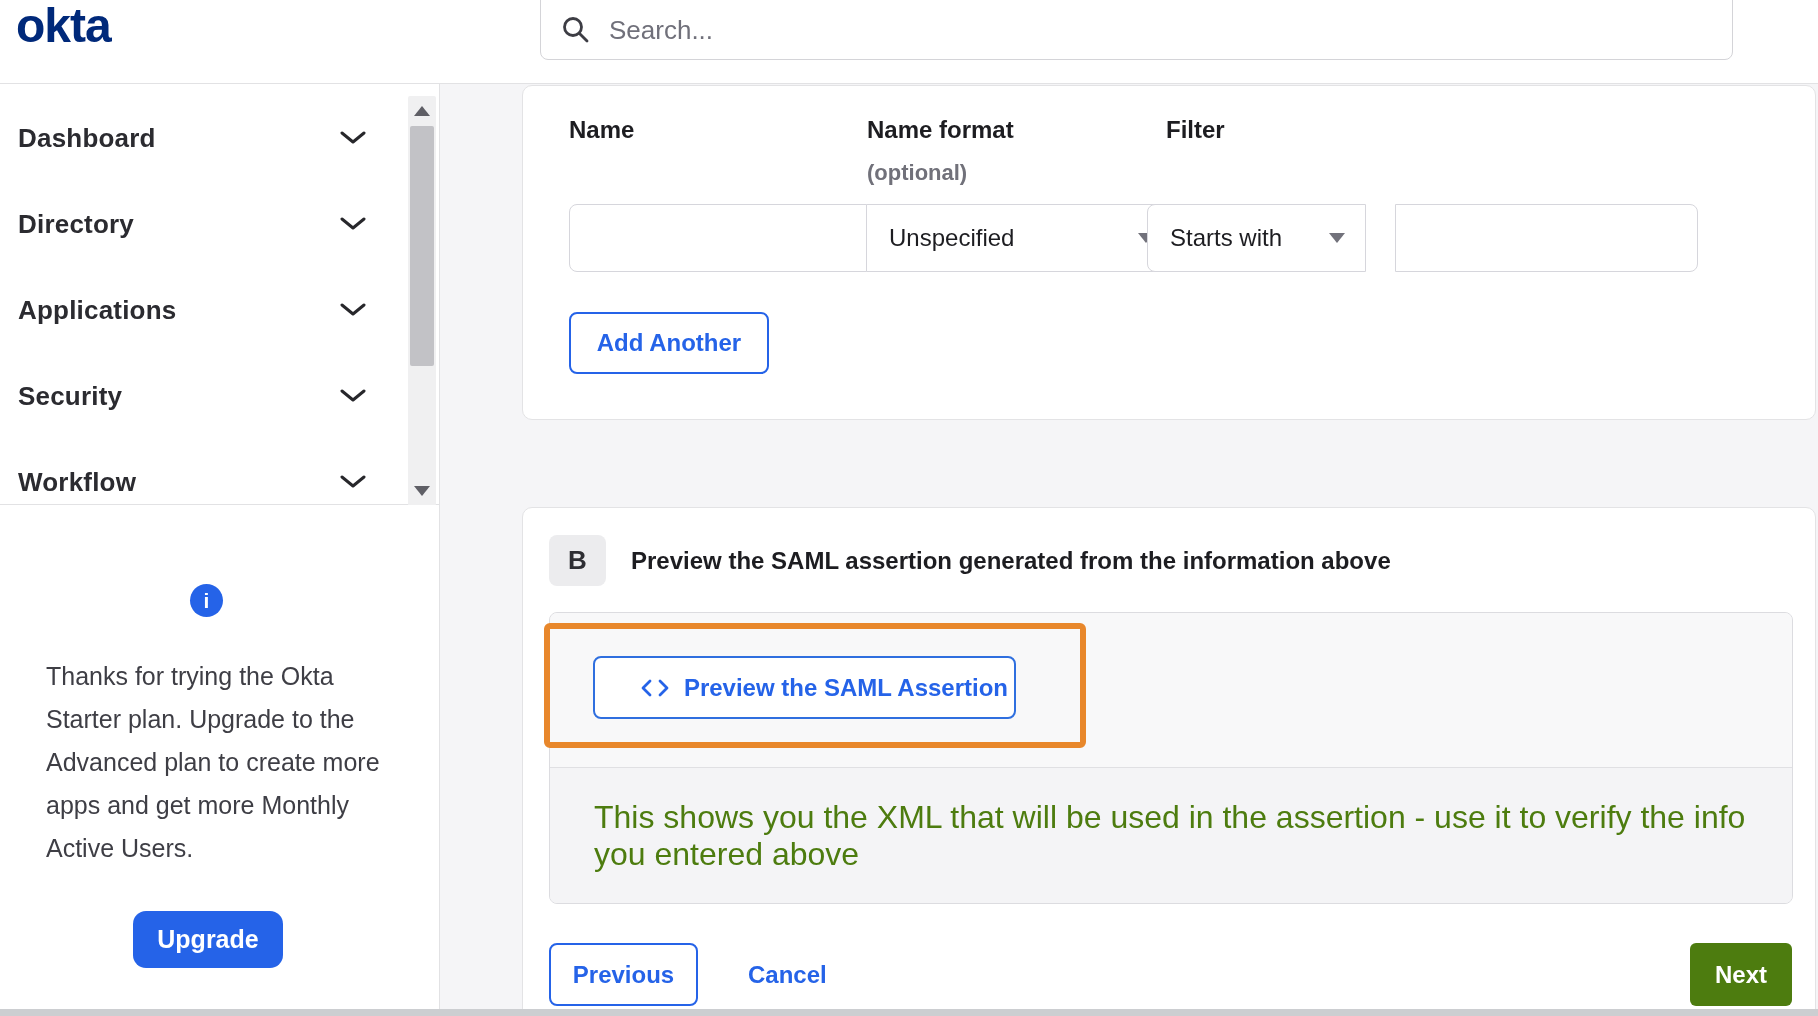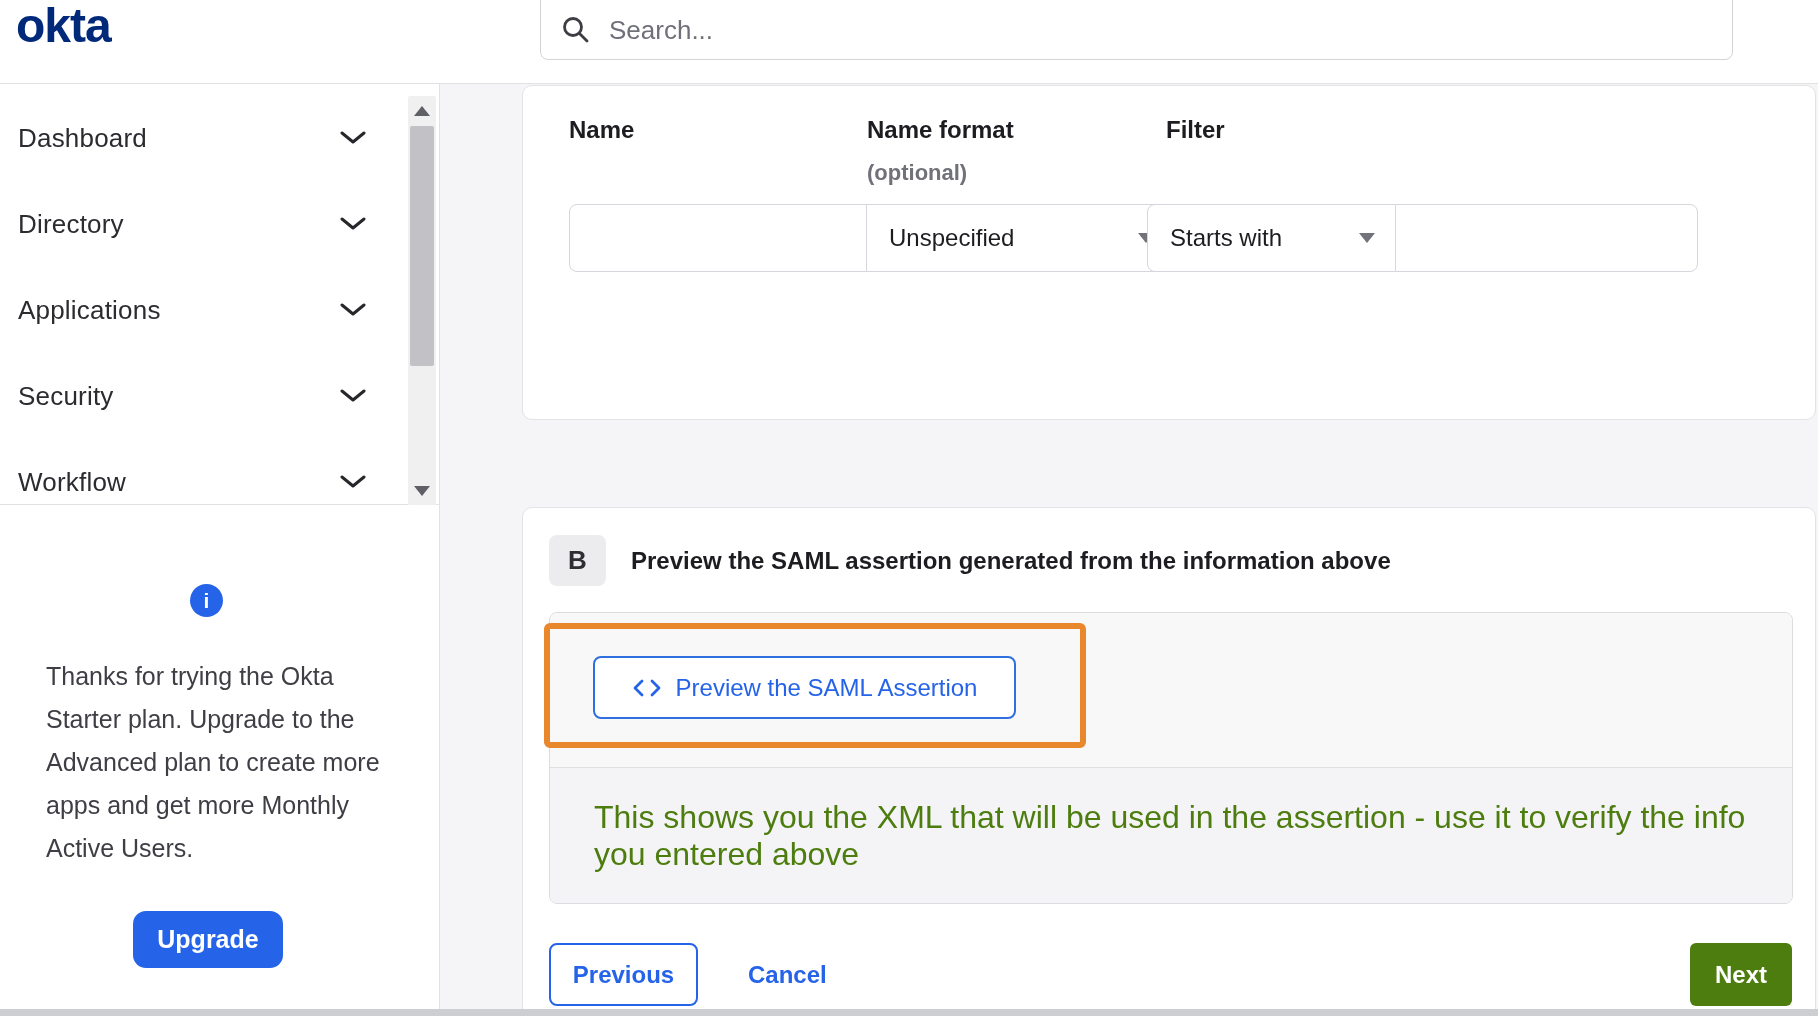--- a/index.html
+++ b/index.html
@@ -35,21 +35,21 @@
   
   .sidebar {
     position:absolute; left:0; top:84px; width:440px; height:932px;
     background:#ffffff; border-right:1px solid #e2e2e4; z-index:10;
   }
   .nav { position:absolute; left:0; top:0; width:100%; height:421px; border-bottom:1px solid #e2e2e4; }
   .nav-item {
     position:relative; height:86px; display:flex; align-items:center; cursor:pointer;
   }
   .nav-item:first-child { margin-top:11px; }
-  .nav-label { margin-left:18px; font-size:26px; font-weight:400; color:#2b2b30; letter-spacing:0.2px; }
+  .nav-label { margin-left:18px; font-size:26px; font-weight:700; color:#2b2b30; letter-spacing:0.2px; }
   .nav-chevron { position:absolute; left:340px; top:50%; margin-top:-7px; }
 
   .scrollbar {
     position:absolute; left:408px; top:12px; width:28px; height:410px;
     background:#f0f0f1; border-radius:2px;
   }
   .scroll-arrow { position:absolute; left:0; width:28px; height:26px; display:flex; align-items:center; justify-content:center; }
   .scroll-arrow.up { top:2px; }
   .scroll-arrow.down { bottom:2px; }
   .tri-up { width:0; height:0; border-left:8px solid transparent; border-right:8px solid transparent; border-bottom:10px solid #5f5f66; }
@@ -85,21 +85,21 @@
   .col-label { position:absolute; top:30px; font-size:24px; font-weight:700; color:#1d1d21; }
   .col-label.name { left:46px; }
   .col-label.format { left:344px; }
   .col-label.filter { left:643px; }
   .col-sublabel { position:absolute; left:344px; top:74px; font-size:22px; font-weight:700; color:#71717a; }
 
   .field { position:absolute; top:118px; height:68px; background:#ffffff; border:1px solid #d6d6dc; }
   .txt-input { padding:0 18px; font-family:inherit; font-size:24px; color:#1d1d21; outline:none; }
   .name-input   { left:46px;  width:298px; border-radius:8px 0 0 8px; }
   .format-select{ left:343px; width:309px; border-radius:0 8px 8px 0; border-left:1px solid #d6d6dc; }
-  .filter-select{ left:624px; width:249px; border-radius:8px 0 0 8px; }
+  .filter-select{ left:624px; width:219px; border-radius:8px 0 0 8px; }
   .filter-input { left:872px; width:303px; border-radius:0 8px 8px 0; }
   .select {
     display:flex; align-items:center; justify-content:space-between;
     padding:0 20px 0 22px; cursor:pointer;
   }
   .select .sel-value { font-size:24px; color:#1d1d21; }
   .caret-down { width:0; height:0; border-left:8px solid transparent; border-right:8px solid transparent; border-top:10px solid #72727b; }
 
   .add-another-btn {
     position:absolute; left:46px; top:226px; width:200px; height:62px;
@@ -119,22 +119,22 @@
     position:absolute; left:26px; top:104px; width:1244px; height:292px;
     border:1px solid #dcdce0; border-radius:8px; overflow:hidden; background:#f8f8f9;
   }
   .preview-box .upper { height:155px; background:#f8f8f9; border-bottom:1px solid #e0e0e3; }
   .preview-box .lower { height:136px; background:#f4f4f6; display:flex; align-items:center; }
   .help-text { margin-left:44px; font-size:32px; color:#4d7c0f; }
 
   .preview-btn {
     position:absolute; left:70px; top:148px; width:423px; height:63px;
     background:#ffffff; border:2px solid #2f6fdf; border-radius:8px;
-    display:flex; align-items:center; justify-content:center; gap:12px;
-    color:#2563e8; font-family:inherit; font-size:24px; font-weight:400; cursor:pointer; z-index:3;
+    display:flex; align-items:center; justify-content:flex-end; gap:12px;
+    color:#2563e8; font-family:inherit; font-size:24px; font-weight:700; cursor:pointer; z-index:3;
   }
   .highlight-rect {
     position:absolute; left:21px; top:115px; width:542px; height:125px;
     border:6px solid #e8872b; border-radius:6px; z-index:4; pointer-events:none;
   }
 
   .prev-btn {
     position:absolute; left:26px; top:435px; width:149px; height:63px;
     background:#ffffff; border:2px solid #2563e8; border-radius:8px;
     color:#2563e8; font-family:inherit; font-size:24px; font-weight:700; cursor:pointer;
@@ -229,20 +229,21 @@
       <div class="field select format-select">
         <span class="sel-value">Unspecified</span>
         <span class="caret-down"></span>
       </div>
       <div class="field select filter-select">
         <span class="sel-value">Starts with</span>
         <span class="caret-down"></span>
       </div>
       <input class="field txt-input filter-input" type="text" value="" style="">
 
+      <button class="add-another-btn">Add Another</button>
     </div>
 
     <div class="card preview-card">
       <div class="step-badge">B</div>
       <div class="step-title">Preview the SAML assertion generated from the information above</div>
 
       <div class="preview-box">
         <div class="upper"></div>
         <div class="lower">
           <span class="help-text">This shows you the XML that will be used in the assertion - use it to verify the info you entered above</span>

